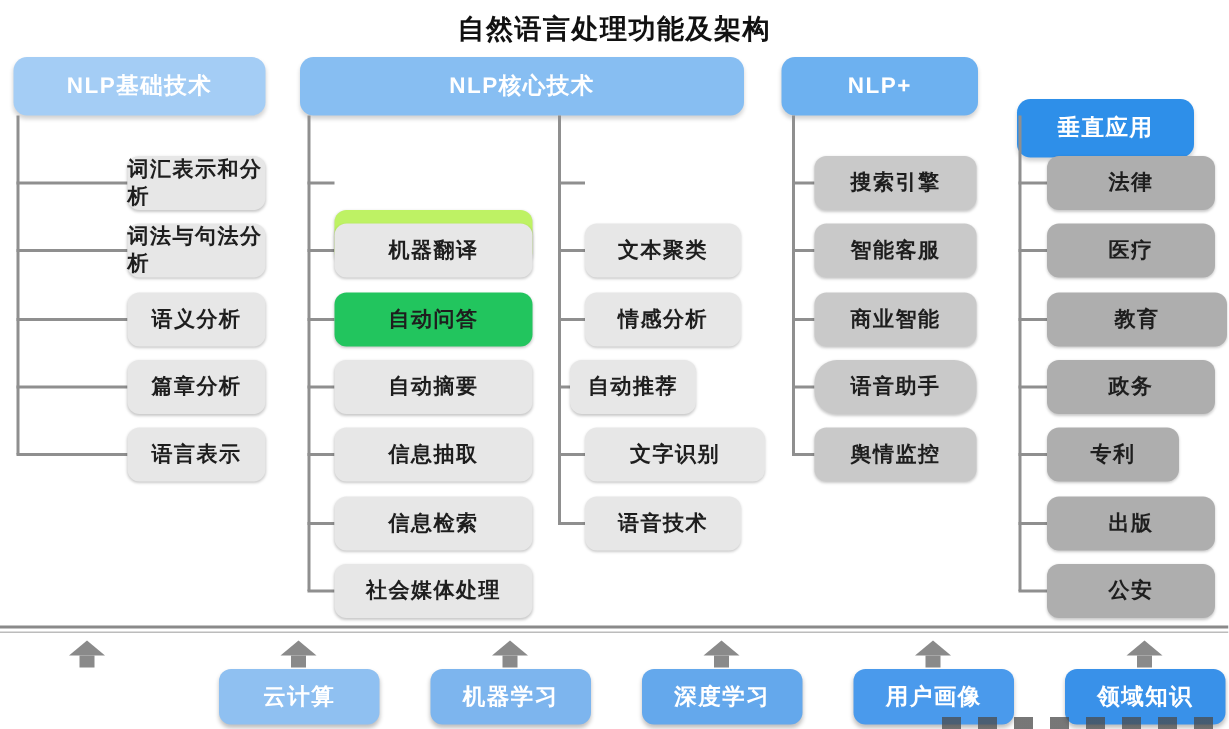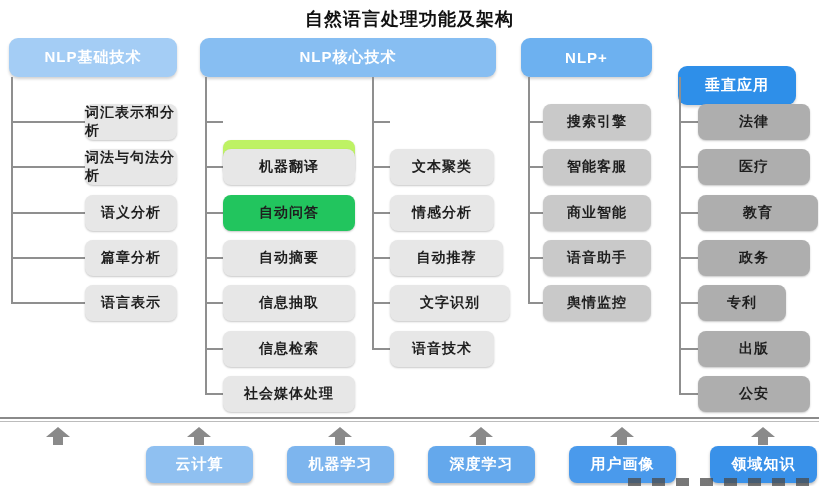--- a/index.html
+++ b/index.html
@@ -112,28 +112,28 @@
   <div class="node" style="left: 223px; top: 104px; width: 132px; background: #bef264; margin-top: 36px;">知识图谱</div>
   <div class="node" style="left: 223px; top: 149px; width: 132px; background: rgb(231, 231, 231);">机器翻译</div>
   <div class="node" style="left: 223px; top: 195px; width: 132px; background: #22c55e;">自动问答</div>
   <div class="node" style="left: 223px; top: 240px; width: 132px; background: rgb(231, 231, 231);">自动摘要</div>
   <div class="node" style="left: 223px; top: 285px; width: 132px; background: rgb(231, 231, 231);">信息抽取</div>
   <div class="node" style="left: 223px; top: 331px; width: 132px; background: rgb(231, 231, 231);">信息检索</div>
   <div class="node" style="left: 223px; top: 376px; width: 132px; background: rgb(231, 231, 231);">社会媒体处理</div>
 
   <div class="node" style="left: 390px; top: 149px; width: 104px; background: rgb(231, 231, 231);">文本聚类</div>
   <div class="node" style="left: 390px; top: 195px; width: 104px; background: rgb(231, 231, 231);">情感分析</div>
-  <div class="node" style="left: 390px; top: 240px; width: 113px; background: rgb(231, 231, 231);">自动推荐</div>
+  <div class="node" style="left: 380px; top: 240px; width: 84px; background: rgb(231, 231, 231);">自动推荐</div>
   <div class="node" style="left: 390px; top: 285px; width: 120px; background: rgb(231, 231, 231);">文字识别</div>
   <div class="node" style="left: 390px; top: 331px; width: 104px; background: rgb(231, 231, 231);">语音技术</div>
 
   <div class="node" style="left: 543px; top: 104px; width: 108px; background: rgb(201, 201, 201);">搜索引擎</div>
   <div class="node" style="left: 543px; top: 149px; width: 108px; background: rgb(201, 201, 201);">智能客服</div>
   <div class="node" style="left: 543px; top: 195px; width: 108px; background: rgb(201, 201, 201);">商业智能</div>
-  <div class="node" style="left: 543px; top: 240px; width: 108px; background: rgb(201, 201, 201);">语音助手</div>
+  <div class="node" style="left: 543px; top: 240px; width: 108px; background: rgb(201, 201, 201); border-radius: 15px;">语音助手</div>
   <div class="node" style="left: 543px; top: 285px; width: 108px; background: rgb(201, 201, 201);">舆情监控</div>
 
   <div class="node" style="left: 698px; top: 104px; width: 112px; background: rgb(174, 174, 174);">法律</div>
   <div class="node" style="left: 698px; top: 149px; width: 112px; background: rgb(174, 174, 174);">医疗</div>
   <div class="node" style="left: 698px; top: 195px; width: 120px; background: rgb(174, 174, 174);">教育</div>
   <div class="node" style="left: 698px; top: 240px; width: 112px; background: rgb(174, 174, 174);">政务</div>
   <div class="node" style="left: 698px; top: 285px; width: 88px; background: rgb(174, 174, 174);">专利</div>
   <div class="node" style="left: 698px; top: 331px; width: 112px; background: rgb(174, 174, 174);">出版</div>
   <div class="node" style="left: 698px; top: 376px; width: 112px; background: rgb(174, 174, 174);">公安</div>
 

